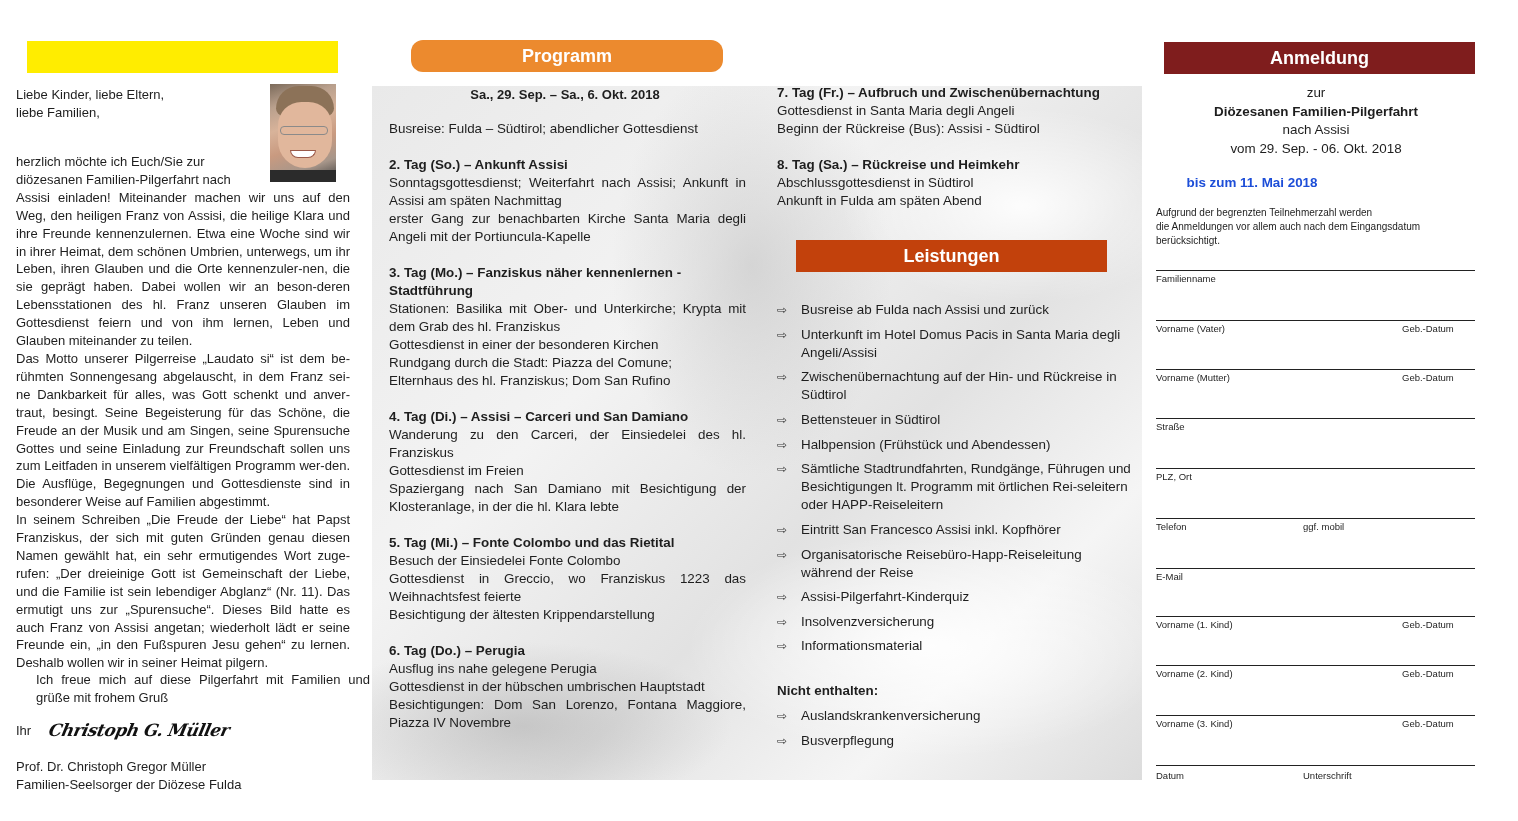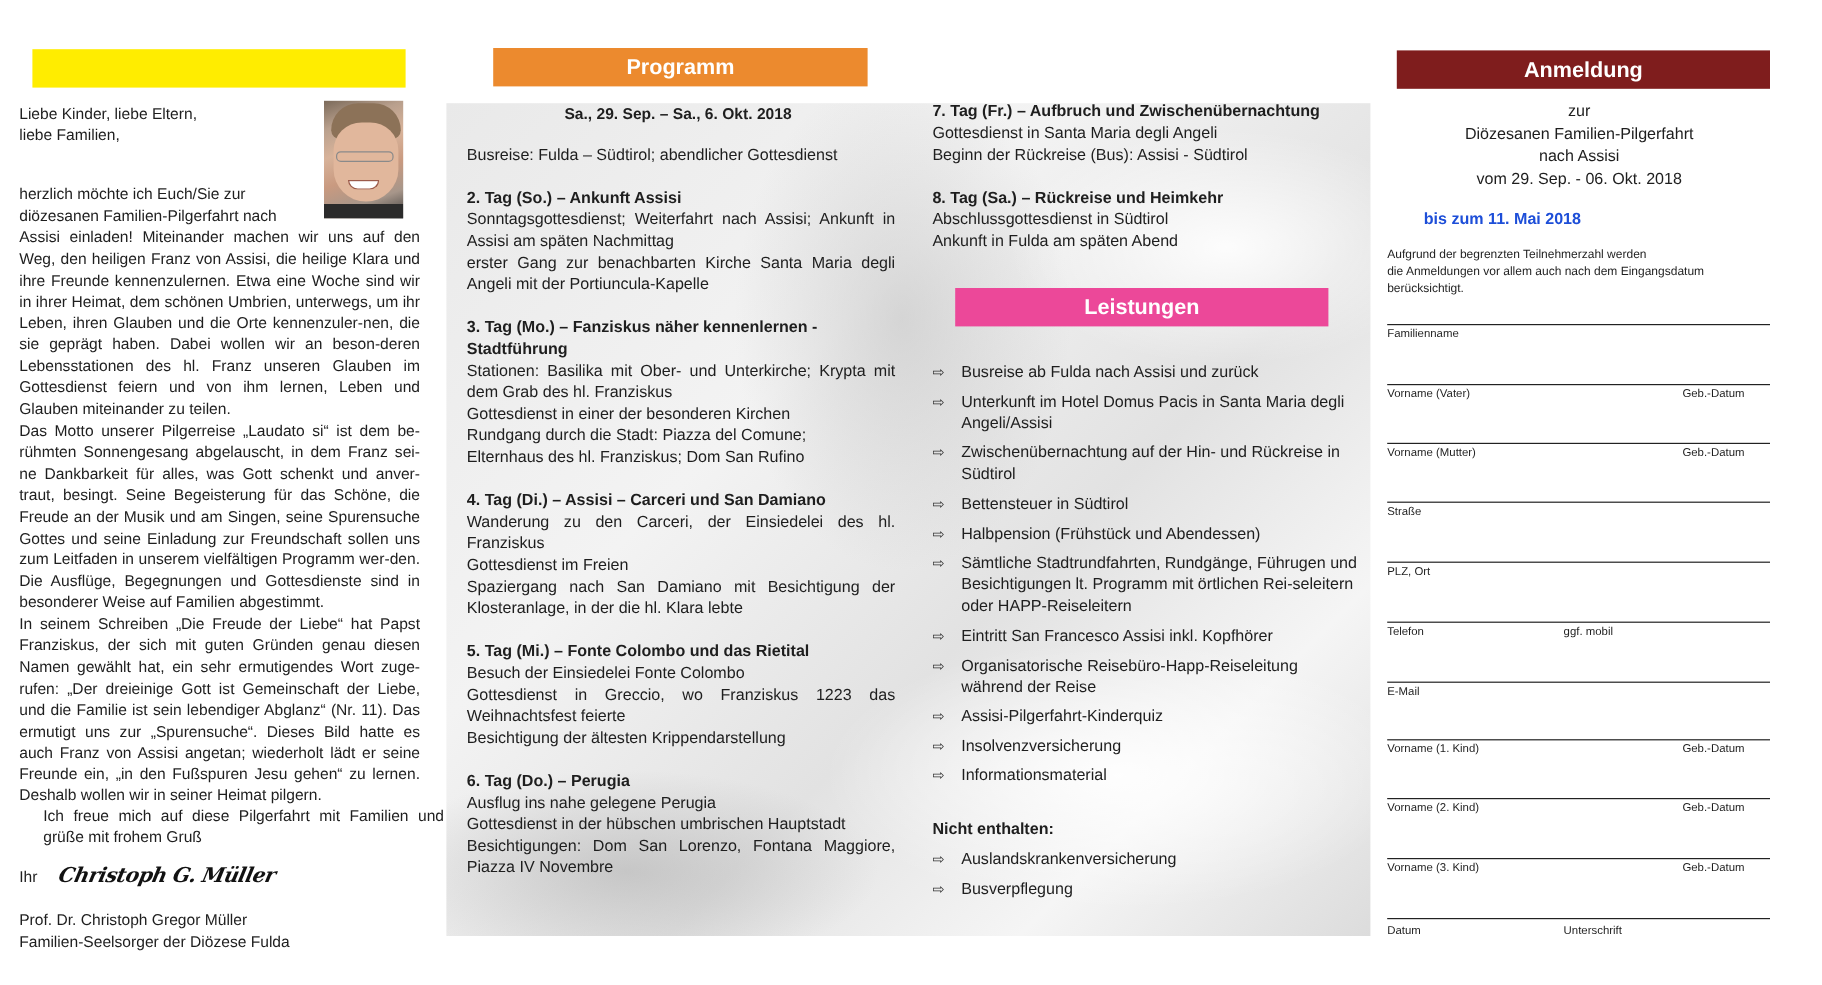--- a/index.html
+++ b/index.html
@@ -19,47 +19,47 @@
   .intro p { margin: 0; }
   .intro .short { width: 245px; text-align: left; }
   .closing { position: absolute; left: 16px; top: 671px; width: 334px; font-size: 13px; line-height: 17.9px; text-align: justify; margin-left: 20px; }
   .sign-row { position: absolute; left: 16px; top: 720px; display: flex; align-items: center; }
   .sign-row .ihr { font-size: 13px; margin-right: 18px; }
   .signature { font-family: "DejaVu Serif", serif; font-style: italic; font-weight: bold; font-size: 17px; letter-spacing: -0.5px; transform: skewX(-12deg); color: #111; }
   .author { position: absolute; left: 16px; top: 758px; font-size: 13px; line-height: 17.5px; }
 
   
   .header-bar { position: absolute; color: #fff; font-weight: bold; text-align: center; font-size: 18px; }
-  .programm-bar { left: 411px; top: 40px; width: 312px; height: 32px; line-height: 32px; background: #ec8a2e; }
+  .programm-bar { left: 411px; top: 40px; width: 312px; height: 32px; line-height: 32px; background: #ec8a2e; border-radius: 12px; }
   .panel { position: absolute; left: 372px; top: 86px; width: 770px; height: 694px;
            background:
              radial-gradient(ellipse 260px 140px at 650px 120px, rgba(255,255,255,0.9), rgba(255,255,255,0) 70%),
              radial-gradient(ellipse 200px 300px at 380px 180px, rgba(190,190,190,0.55), rgba(190,190,190,0) 70%),
              radial-gradient(ellipse 300px 120px at 150px 640px, rgba(160,160,160,0.45), rgba(160,160,160,0) 70%),
              radial-gradient(ellipse 350px 160px at 560px 560px, rgba(255,255,255,0.9), rgba(255,255,255,0) 70%),
              linear-gradient(135deg, #e9e9e9 0%, #f3f3f3 35%, #e2e2e2 60%, #f5f5f5 80%, #dcdcdc 100%); }
   .prog-date { position: absolute; left: 372px; top: 86px; width: 386px; text-align: center; font-weight: bold; font-size: 13px; line-height: 17px; }
   .prog-col { position: absolute; font-size: 13.4px; line-height: 18.1px; }
   .prog-col .day { margin-bottom: 17.5px; }
   .prog-col .day-title { font-weight: bold; }
   .prog-col .day-line { text-align: justify; }
   .prog-left { left: 389px; top: 120px; width: 357px; }
   .prog-right { left: 777px; top: 84px; width: 340px; }
 
-  .leistungen-bar { left: 796px; top: 240px; width: 311px; height: 32px; line-height: 32px; background: #ec4899; }
+  .leistungen-bar { left: 796px; top: 240px; width: 311px; height: 32px; line-height: 32px; background: #c2410c; }
   .leist-list { position: absolute; left: 777px; top: 301px; width: 355px; font-size: 13.4px; line-height: 18.1px; list-style: none; }
   .leist-list li { display: flex; margin-bottom: 6.5px; }
   .leist-list .arrow { width: 24px; flex: 0 0 24px; font-size: 12px; color: #333; }
   .not-included-title { position: absolute; left: 777px; top: 683px; font-weight: bold; font-size: 13.4px; }
   .not-list { top: 707px; }
 
   
   .anmeldung-bar { left: 1164px; top: 42px; width: 311px; height: 32px; line-height: 32px; background: #7f1d1d; }
   .anm-head { position: absolute; left: 1156px; top: 84px; width: 320px; text-align: center; font-size: 13.4px; line-height: 18.5px; }
-  .anm-head .title { font-weight: normal; }
+  .anm-head .title { font-weight: bold; }
   .deadline { position: absolute; left: 1092px; top: 175px; width: 320px; text-align: center; color: #1d4ed8; font-weight: bold; font-size: 13.4px; }
   .notice { position: absolute; left: 1156px; top: 206px; width: 320px; font-size: 10px; line-height: 14px; }
   .form-field { position: absolute; left: 1156px; width: 319px; border-top: 1px solid #222; font-size: 9.5px; padding-top: 2px; height: 22px; }
   .form-field .lbl { position: absolute; left: 0; top: 2px; }
   .form-field .lbl2 { position: absolute; top: 2px; }
 </style>
 </head>
 <body>
 
 <div class="yellow-bar"></div>

